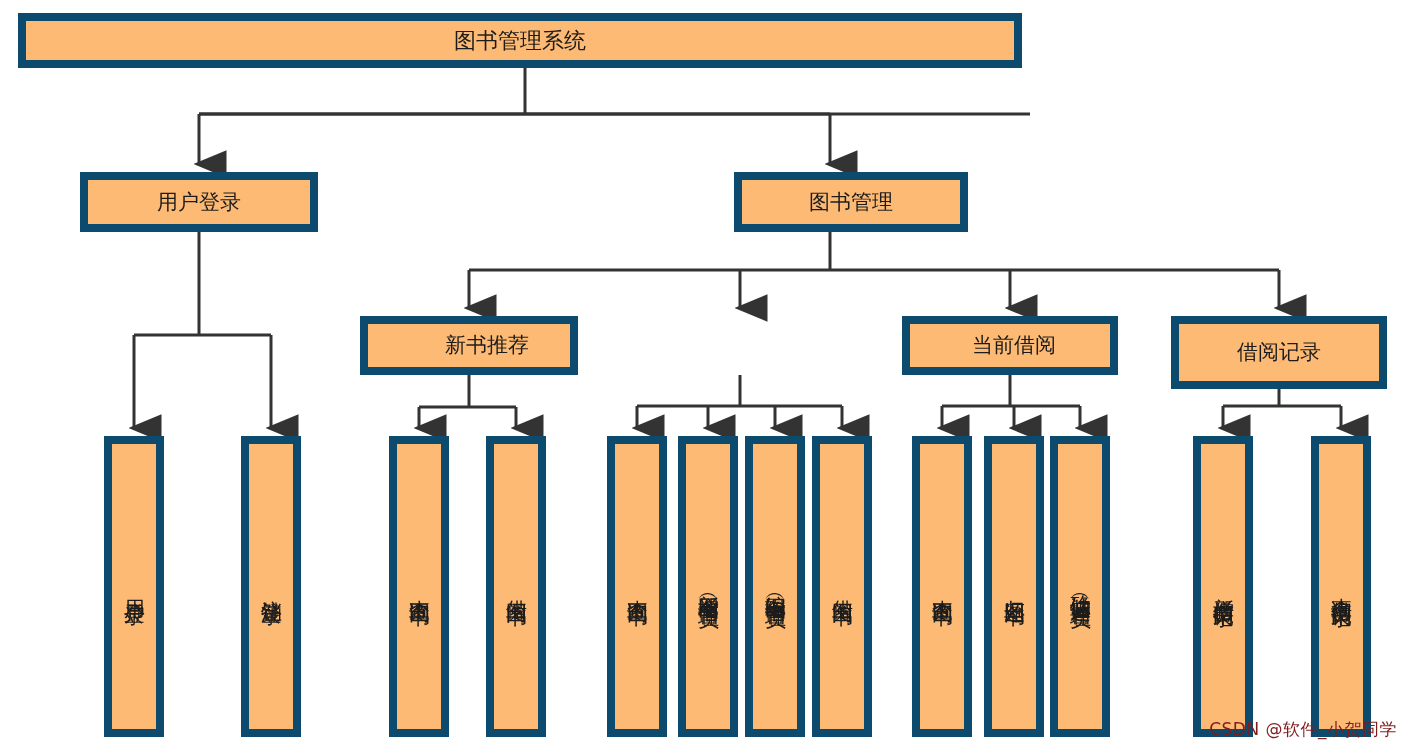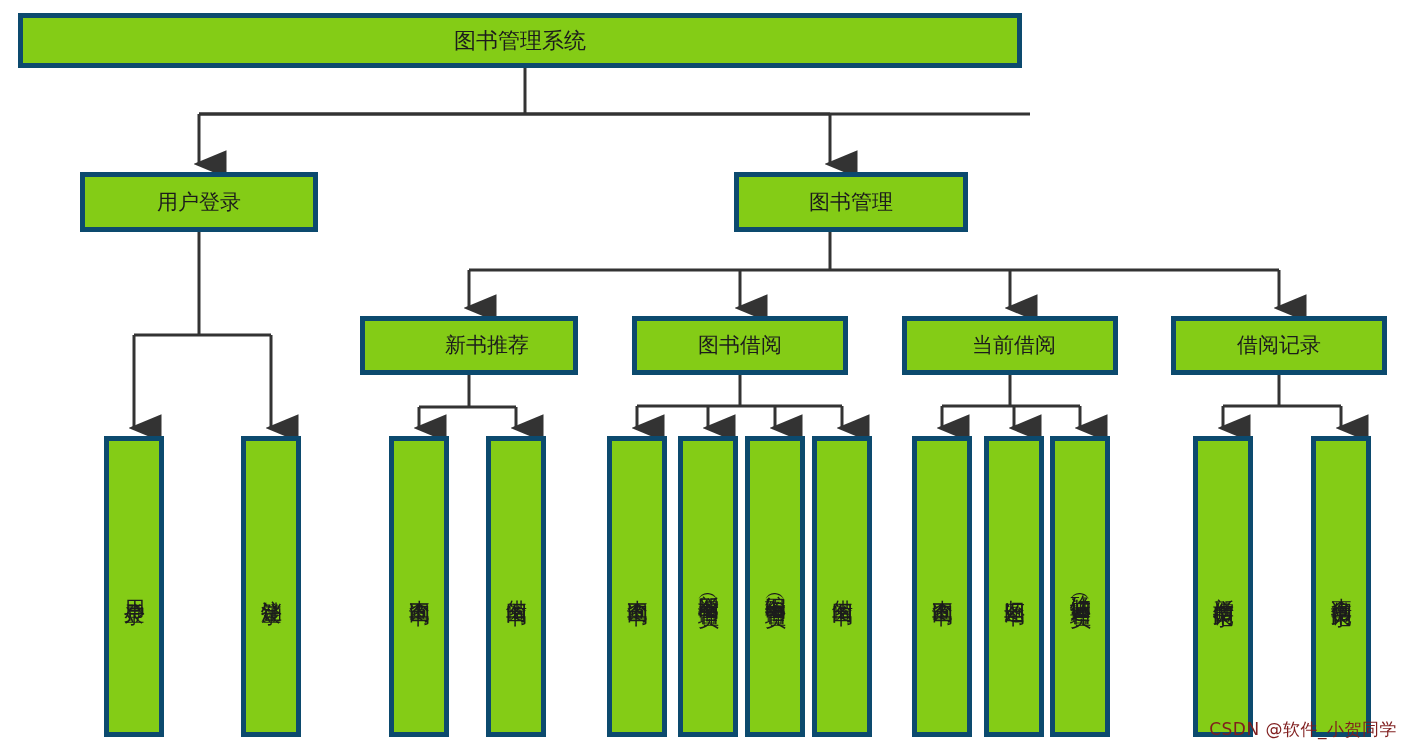--- a/index.html
+++ b/index.html
@@ -13,22 +13,22 @@
   #canvas {
     position: relative;
     width: 1405px;
     height: 747px;
     background: #ffffff;
     overflow: hidden;
   }
   .node {
     position: absolute;
     box-sizing: border-box;
-    background: #84cc16;
-    border: 5px solid #0c4a6e;
+    background: #fdba74;
+    border: 8px solid #0c4a6e;
     display: flex;
     align-items: center;
     justify-content: center;
   }
   .node-label {
     color: #1c1c1c;
     text-align: center;
     line-height: 1.18;
     white-space: nowrap;
   }
@@ -133,27 +133,24 @@
   <div class="node horiz" style="left: 80px; top: 172px; width: 238px; height: 60px;">
     <span class="node-label">用户登录</span>
   </div>
   <div class="node horiz" style="left: 734px; top: 172px; width: 234px; height: 60px;">
     <span class="node-label">图书管理</span>
   </div>
 
   <div class="node horiz" style="left: 360px; top: 316px; width: 218px; height: 59px; padding-left: 36px;">
     <span class="node-label">新书推荐</span>
   </div>
-  <div class="node horiz" style="left: 632px; top: 316px; width: 216px; height: 59px;">
-    <span class="node-label">图书借阅</span>
-  </div>
   <div class="node horiz" style="left: 902px; top: 316px; width: 216px; height: 59px; padding-left: 8px;">
     <span class="node-label">当前借阅</span>
   </div>
-  <div class="node horiz" style="left: 1171px; top: 316px; width: 216px; height: 59px;">
+  <div class="node horiz" style="left: 1171px; top: 316px; width: 216px; height: 73px;">
     <span class="node-label">借阅记录</span>
   </div>
 
   <div class="node leaf" style="left: 104px; top: 436px; width: 60px; height: 301px;">
     <span class="node-label">用户登录</span>
   </div>
   <div class="node leaf" style="left: 241px; top: 436px; width: 60px; height: 301px;">
     <span class="node-label">注销登录</span>
   </div>
   <div class="node leaf" style="left: 389px; top: 436px; width: 60px; height: 301px;">

